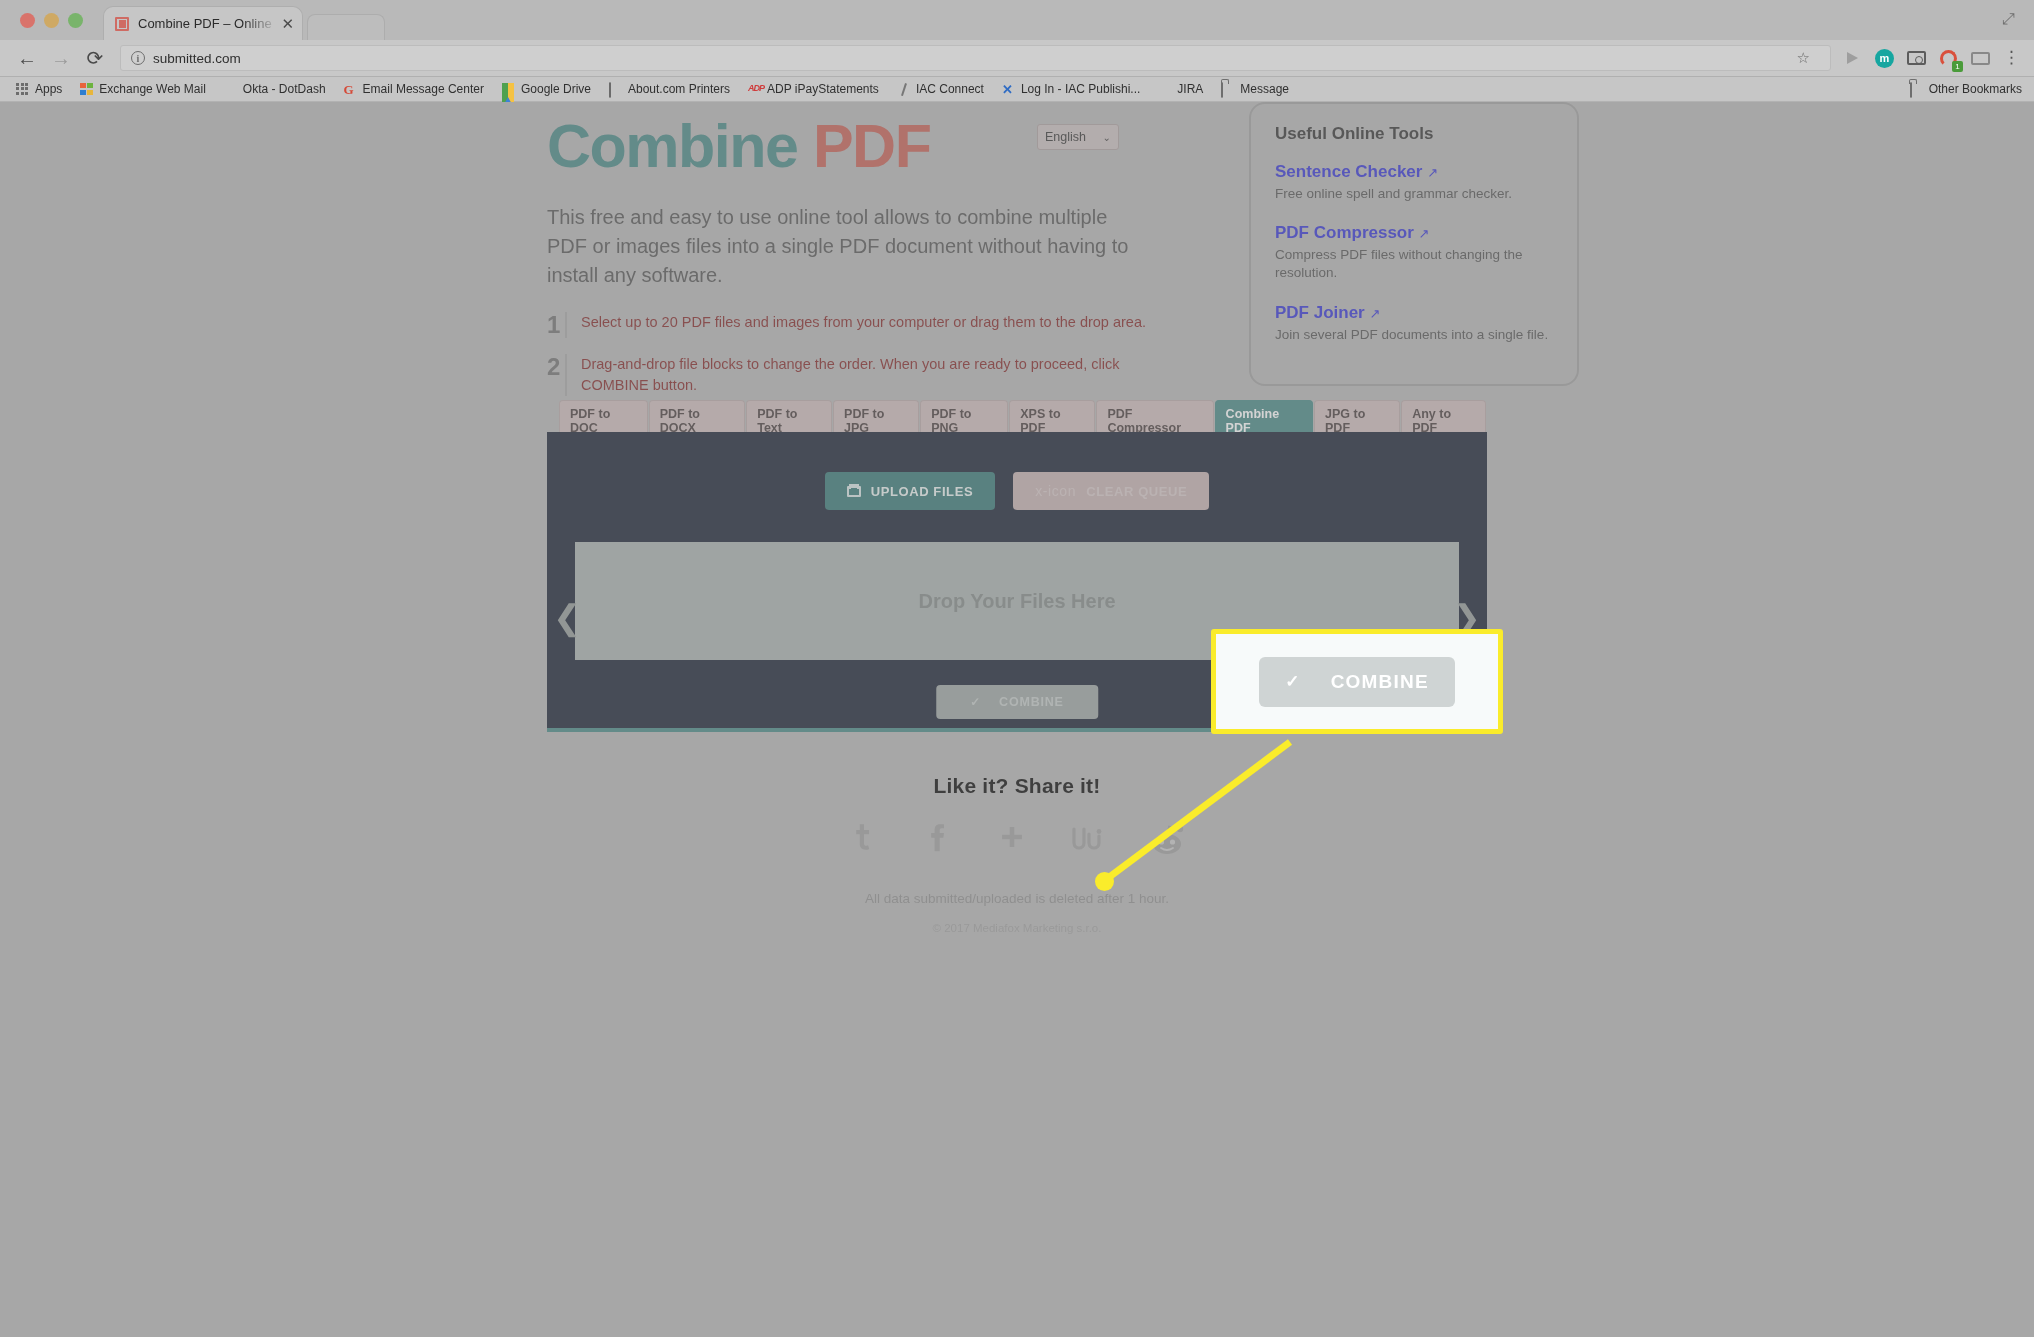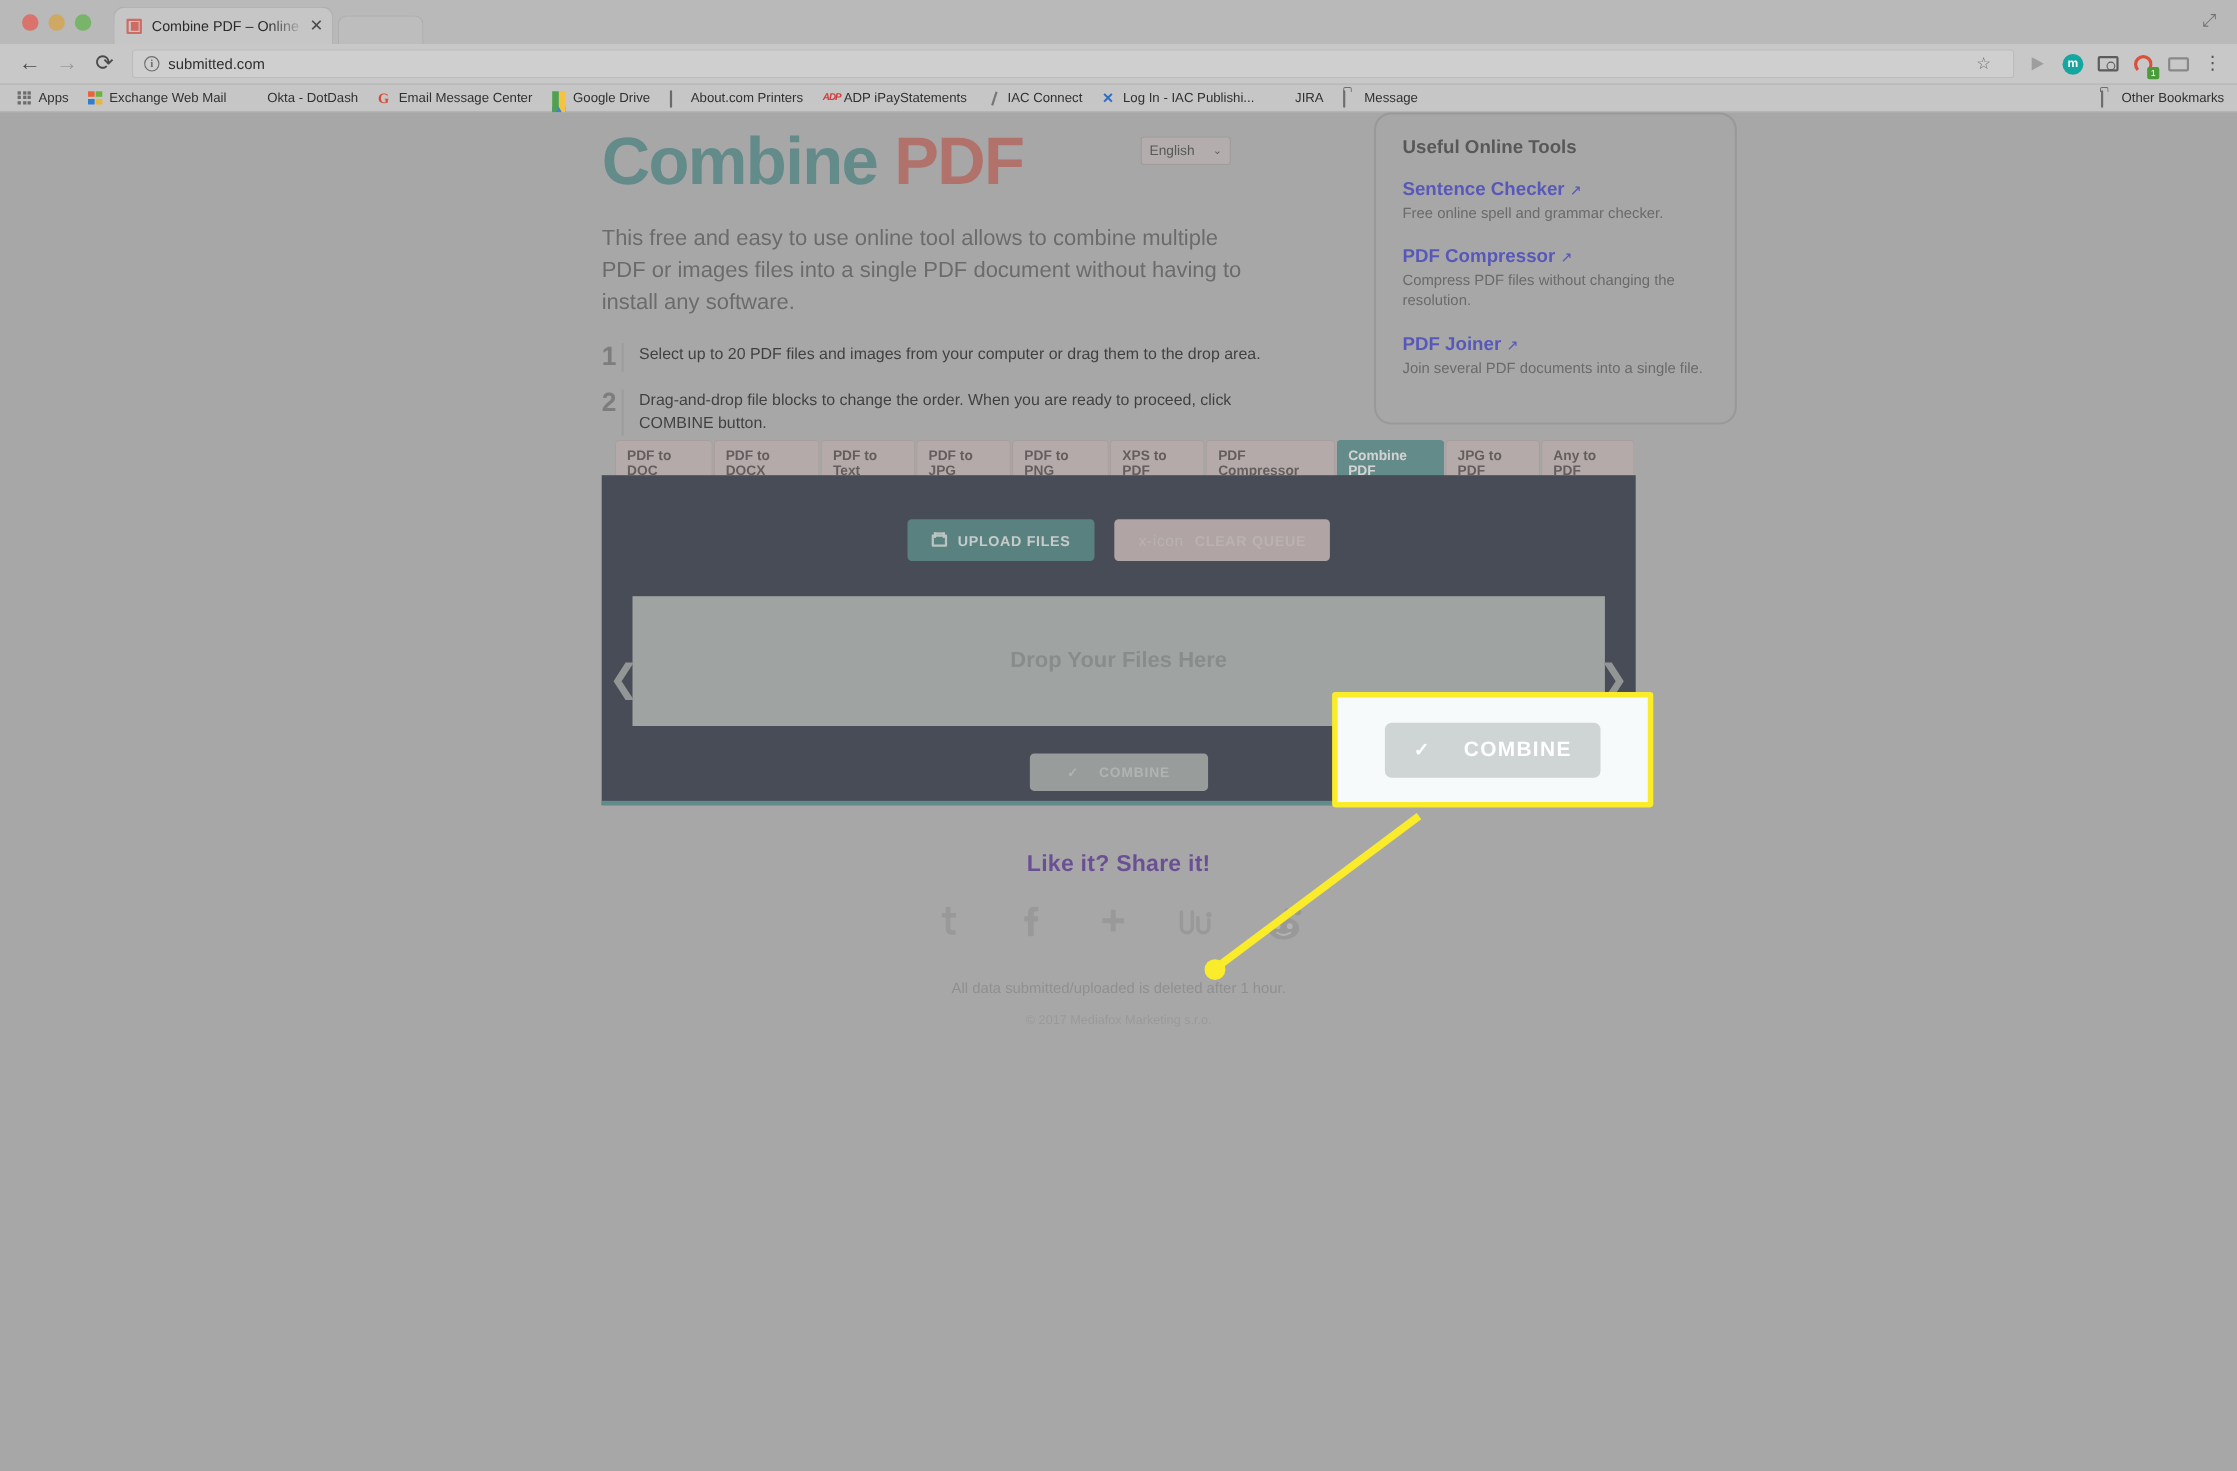--- a/index.html
+++ b/index.html
@@ -148,21 +148,21 @@
 
   .intro { margin-top: 26px; font-size: 20px; color: #4c4c4c; line-height: 1.45; width: 585px; }
 
   .steps { margin-top: 22px; width: 600px; }
   .step { display: flex; gap: 0; margin-bottom: 16px; }
   .step-num {
     font-size: 24px; font-weight: bold; color: #6b6b6b;
     width: 20px; text-align: left; line-height: 1.1;
     padding-right: 10px; border-right: 2px solid #a3a3a3;
   }
-  .step-txt { font-size: 14.5px; color: #000000; line-height: 1.45; padding-left: 14px; flex: 1; }
+  .step-txt { font-size: 14.5px; color: #7f1d1d; line-height: 1.45; padding-left: 14px; flex: 1; }
 
   .tools-panel {
     position: absolute; right: -92px; top: 0;
     width: 330px; min-height: 270px;
     border: 2px solid #9c9c9c; border-radius: 16px;
     padding: 20px 24px; background: transparent;
   }
   .tools-title { font-size: 17px; font-weight: bold; color: #2b2b2b; margin-bottom: 18px; }
   .tool-link { font-size: 17px; font-weight: bold; color: #2b2bd4; margin-bottom: 3px; }
   .tool-link .arrow { font-size: 13px; font-weight: normal; }
@@ -220,21 +220,21 @@
     position: absolute; left: 50%; transform: translateX(-50%); top: 253px;
     background: #9aa2a0; color: #c3cac8; border: none; border-radius: 4px;
     font-size: 12.5px; font-weight: bold; letter-spacing: 0.8px;
     padding: 10px 34px; display: flex; align-items: center; gap: 18px;
     font-family: "Liberation Sans", sans-serif;
   }
   .check-glyph { font-size: 12px; }
 
   
   .share { position: absolute; left: 0; top: 672px; width: 940px; text-align: center; }
-  .share-title { font-size: 21px; font-weight: bold; color: #4c1d95; letter-spacing: 0.2px; }
+  .share-title { font-size: 21px; font-weight: bold; color: #000000; letter-spacing: 0.2px; }
   .share-icons { display: flex; justify-content: center; align-items: center; gap: 40px; margin-top: 22px; }
   .sic { color: #9b9b9b; font-size: 33px; line-height: 1; font-weight: bold; }
   .sic-su svg, .sic-rd svg { display: block; }
   .note { margin-top: 32px; font-size: 13.5px; color: #8b8b8b; }
   .copy { margin-top: 16px; font-size: 11.5px; color: #9c9c9c; }
 
   
   .dim-overlay {
     position: absolute; inset: 0; background: rgba(150,150,150,0.42);
     pointer-events: none;

